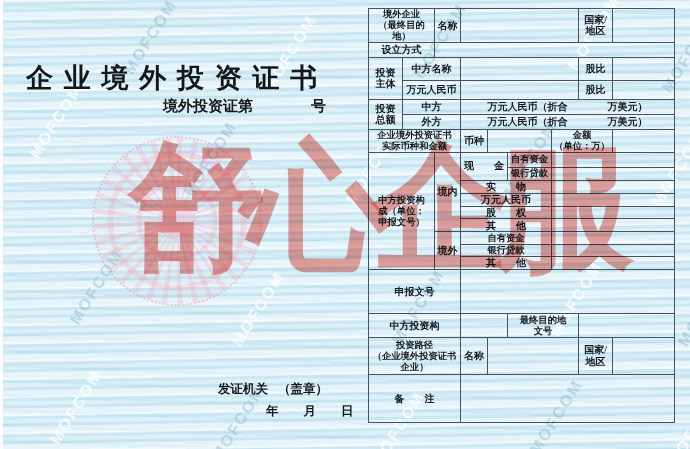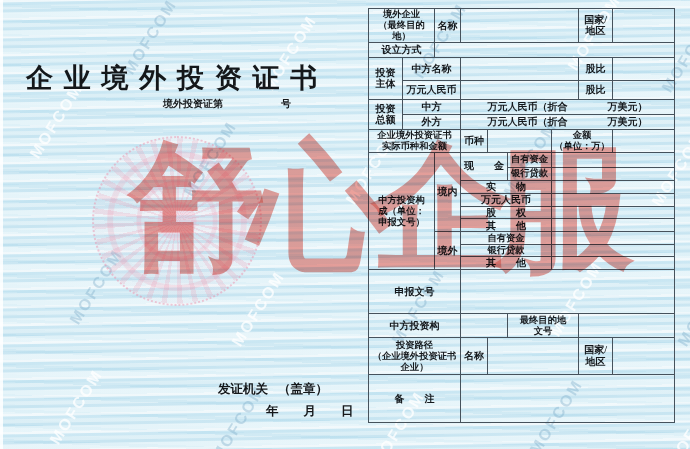--- a/index.html
+++ b/index.html
@@ -44,21 +44,21 @@
       rgba(238,148,174,.26) 31% 34%,rgba(242,162,186,.05) 35% 54%,
       rgba(238,148,174,.24) 55% 59%,rgba(242,162,186,.04) 60% 78%,
       rgba(238,148,174,.20) 79% 83%,transparent 84%);}
   .rosette .petals{width:100%;height:100%;border-radius:50%;
     background:repeating-conic-gradient(rgba(238,142,170,.20) 0 4deg,transparent 4deg 11deg);}
   
   .left-page{position:absolute;left:0;top:4px;width:345px;height:402px;z-index:2;color:#14171a;}
   .title{position:absolute;left:0;top:56px;width:345px;text-align:center;
     font-size:27px;font-weight:bold;letter-spacing:2px;white-space:nowrap;}
   .certno{position:absolute;left:163px;top:93px;display:flex;align-items:flex-end;
-    font-size:10px;font-weight:bold;}
+    font-size:15px;font-weight:bold;}
   .certno .gap{display:inline-block;width:58px;}
   .paras{position:absolute;left:28px;top:159px;width:296px;
     font-size:12px;font-weight:bold;line-height:17.6px;text-align:justify;}
   .paras p{margin:0;}
   .paras p.first{text-indent:180px;}
   .paras p.ind2{text-indent:24px;}
   .issuer{position:absolute;left:218px;top:377px;display:flex;gap:10px;
     font-size:12.5px;font-weight:bold;white-space:nowrap;}
   .issue-date{position:absolute;left:254px;top:399px;font-size:12.5px;
     font-weight:bold;white-space:nowrap;margin-left:12px;}

